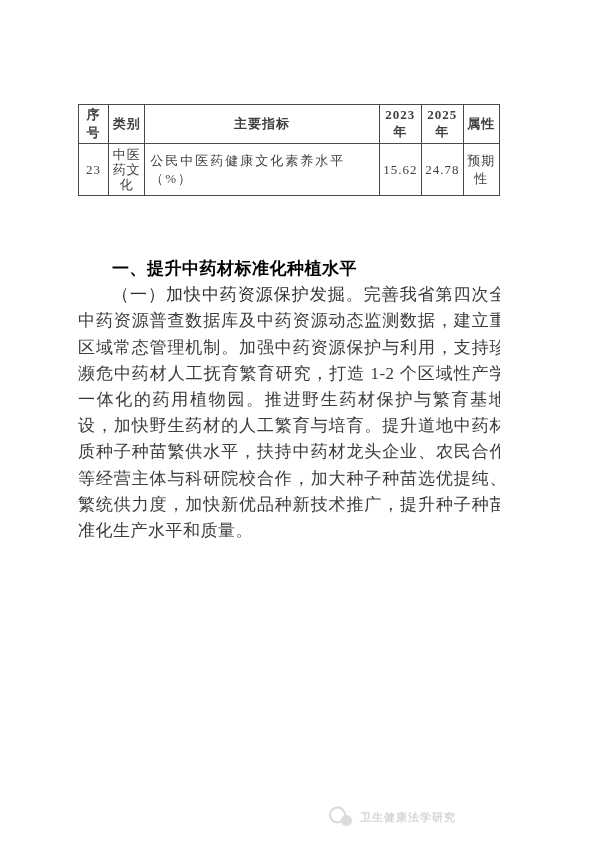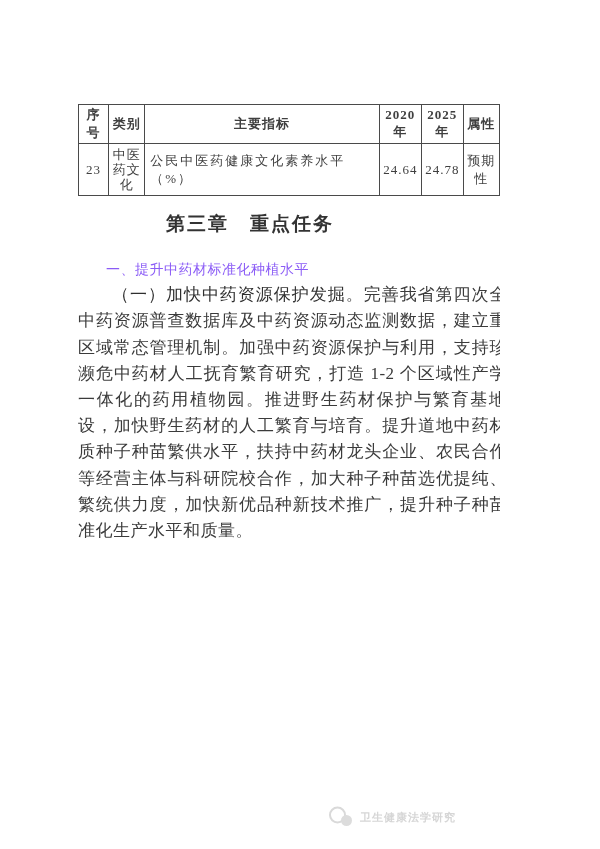--- a/index.html
+++ b/index.html
@@ -79,23 +79,23 @@
     font-size: 17px;
     line-height: 26.2px;
     text-align: justify;
     text-justify: inter-character;
     letter-spacing: 0.5px;
     color: #3b3b3b;
   }
   .section-heading {
     margin: 0;
     font-family: "Liberation Sans", sans-serif;
-    font-size: 14px;
-    font-weight: normal;
-    color: #8b5cf6;
+    font-size: 17px;
+    font-weight: bold;
+    color: #000000;
     text-indent: 2em;
     line-height: 26.2px;
   }
   .body-text p {
     margin: 0;
     text-indent: 2em;
   }
   .para-lead {
     font-weight: normal;
     color: #2f2f2f;
@@ -133,38 +133,37 @@
       <col style="width:256px">
       <col style="width:42px">
       <col style="width:42px">
       <col style="width:38px">
     </colgroup>
     <thead>
       <tr>
         <th>序号</th>
         <th>类别</th>
         <th>主要指标</th>
-        <th>2020 年</th>
+        <th>2023 年</th>
         <th>2025 年</th>
         <th>属性</th>
       </tr>
     </thead>
     <tbody>
       <tr>
         <td>23</td>
         <td class="wrap">中医药文化</td>
         <td class="left">公民中医药健康文化素养水平（%）</td>
-        <td>24.64</td>
+        <td>15.62</td>
         <td>24.78</td>
         <td>预期性</td>
       </tr>
     </tbody>
   </table>
 
-  <h1 class="chapter-title">第三章　重点任务</h1>
 
   <div class="body-text">
     <h2 class="section-heading">一、提升中药材标准化种植水平</h2>
     <p><span class="para-lead">（一）加快中药资源保护发掘。</span><span>完善我省第四次全国中药资源普查数据库及中药资源动态监测数据，建立重点区域常态管理机制。加强中药资源保护与利用，支持珍稀濒危中药材人工抚育繁育研究，打造 1-2 个区域性产学研一体化的药用植物园。推进野生药材保护与繁育基地建设，加快野生药材的人工繁育与培育。提升道地中药材优质种子种苗繁供水平，扶持中药材龙头企业、农民合作社等经营主体与科研院校合作，加大种子种苗选优提纯、统繁统供力度，加快新优品种新技术推广，提升种子种苗标准化生产水平和质量。</span></p>
   </div>
 
   <div class="watermark">
     <span class="logo">
       <svg width="26" height="22" viewBox="0 0 26 22" xmlns="http://www.w3.org/2000/svg">
         <circle cx="9.5" cy="9" r="7.5" fill="none" stroke="#d9d9d9" stroke-width="2"></circle>

